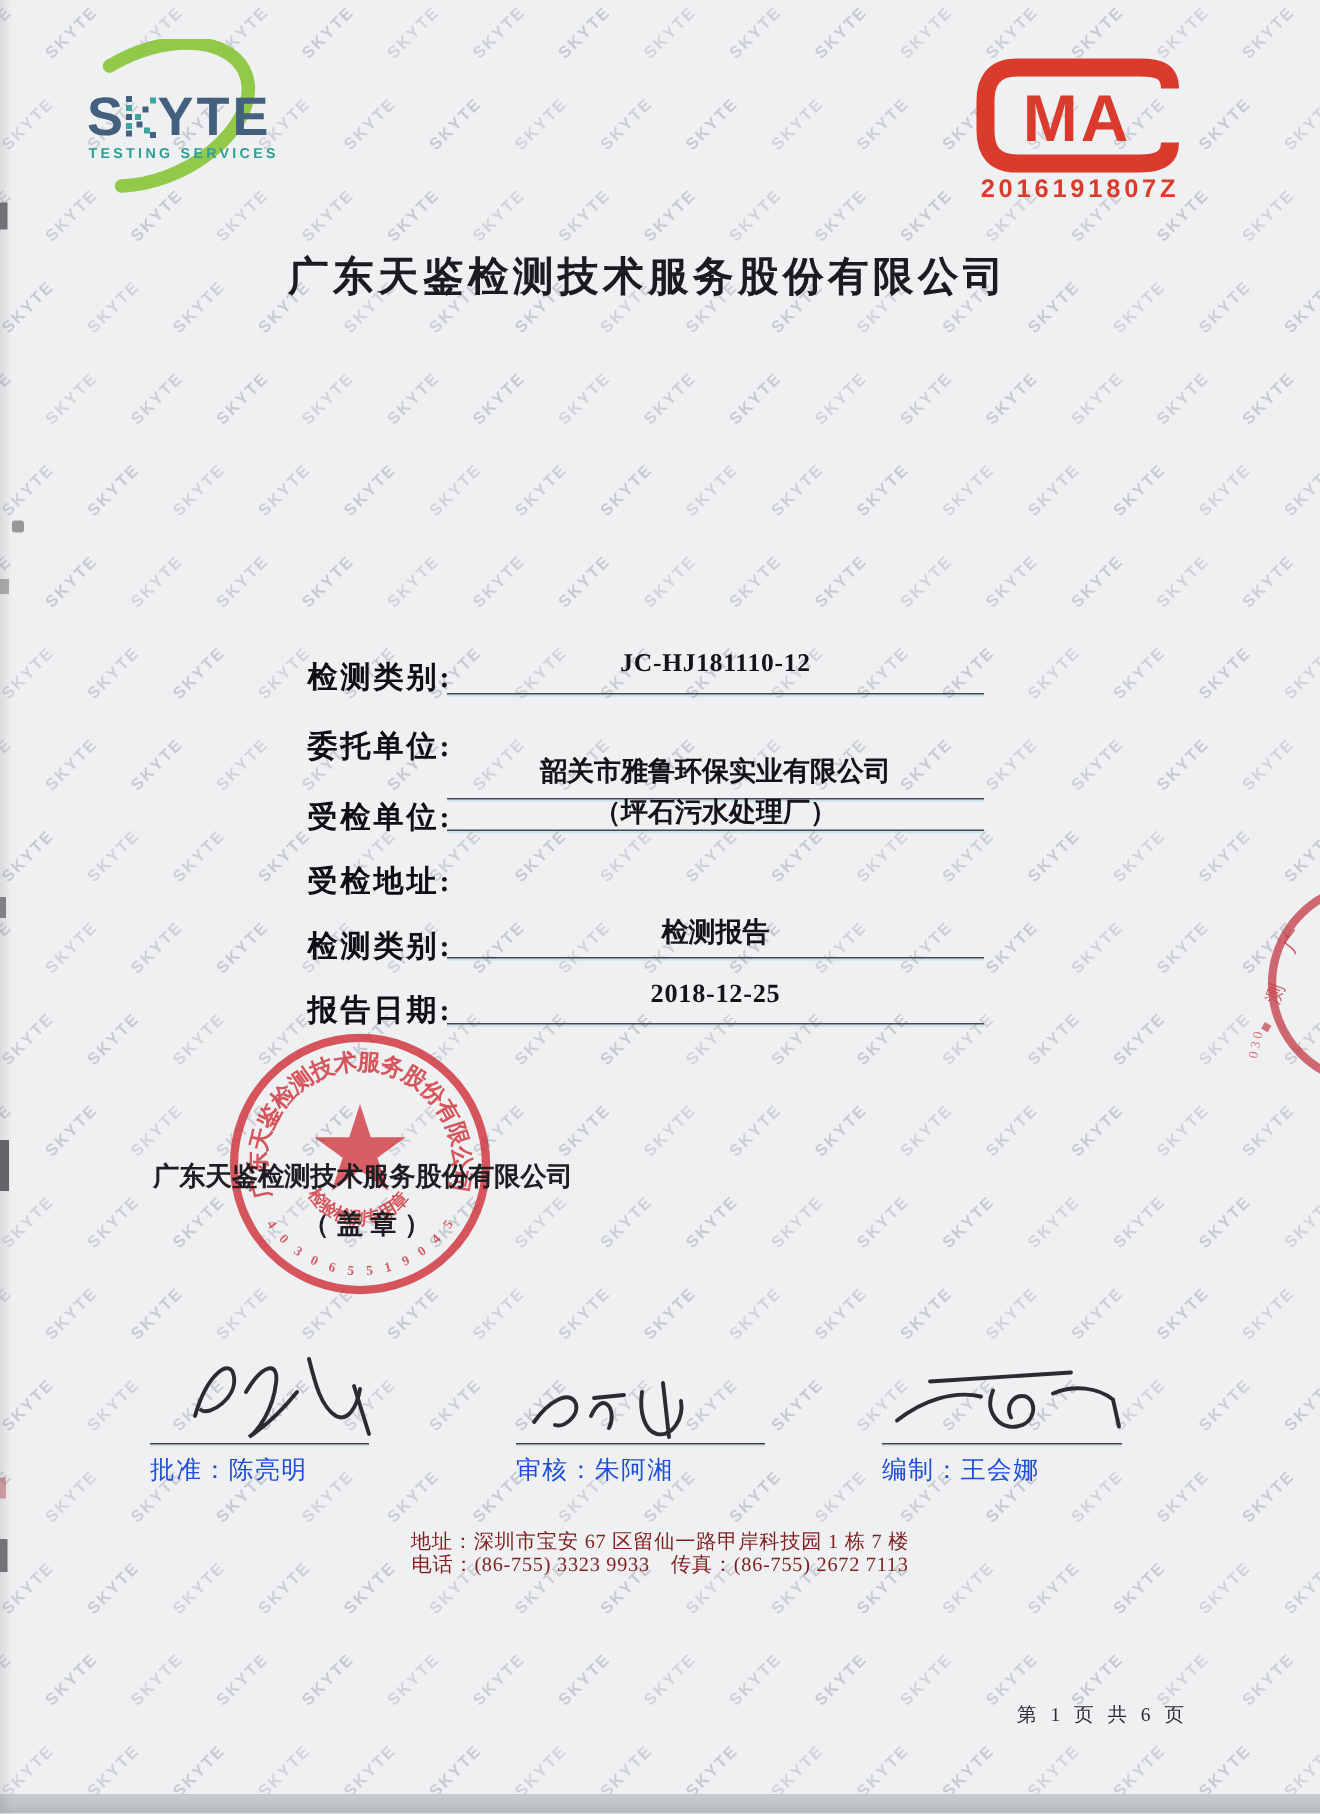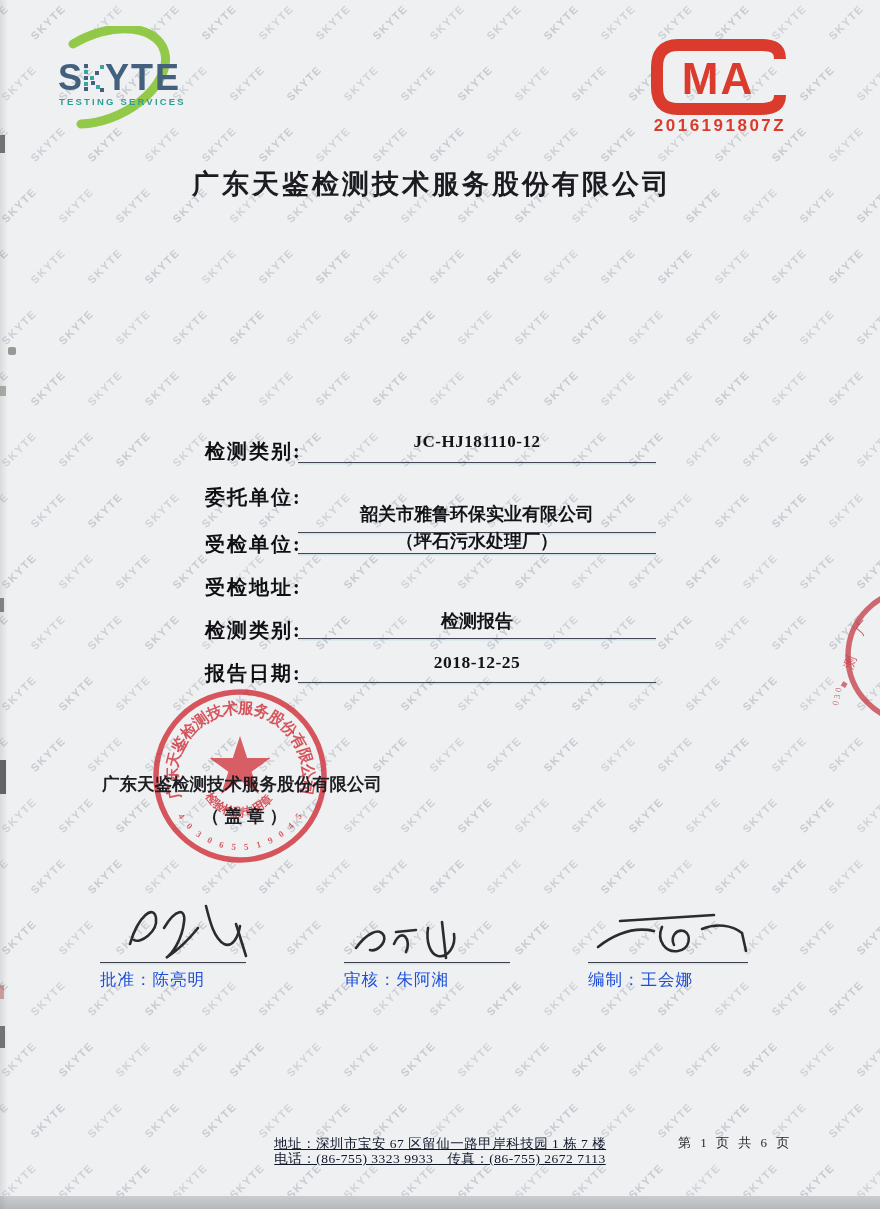--- a/index.html
+++ b/index.html
@@ -15,21 +15,21 @@
       font-family:"Liberation Sans","DejaVu Sans",sans-serif;
       font-size:27px;font-weight:700;letter-spacing:3px;color:#1b1b20;transform:translateX(-8px);}
   .report-title{left:0;right:0;top:234px;text-align:center;
       font-family:"Liberation Sans","DejaVu Sans",sans-serif;
       font-size:54px;font-weight:700;letter-spacing:28px;padding-left:28px;color:#17171c;}
   .field-label{font-size:20px;font-weight:700;letter-spacing:2px;color:#101014;}
   .field-line{border-bottom:1.6px solid #454554;box-shadow:0 1.5px 0 rgba(60,170,200,.18);}
   .field-value{position:absolute;left:0;right:0;text-align:center;font-weight:700;font-size:18px;color:#141418;}
   .sig-label{font-size:16.5px;color:#1d4ed8;letter-spacing:1px;}
   .sig-line{border-bottom:1.6px solid #3e3e4a;box-shadow:0 1.5px 0 rgba(60,160,190,.15);}
-  .footer{left:0;right:0;top:1136px;text-align:center;font-size:13.5px;line-height:15px;color:#0f172a;letter-spacing:.5px;text-decoration:underline;}
+  .footer{left:0;right:0;top:1020px;text-align:center;font-size:13.5px;line-height:15px;color:#7f1d1d;letter-spacing:.5px;}
   .pagenum{left:678px;top:1134px;font-size:13px;letter-spacing:3px;color:#2a2a30;}
   .caption{font-size:17.5px;font-weight:600;color:#1d1d22;}
   .artifact{position:absolute;pointer-events:none;}
 </style>
 </head>
 <body>
 
 <div class="page">
 
   <div class="abs" style="left:0;top:0;width:880px;height:1209px;">

